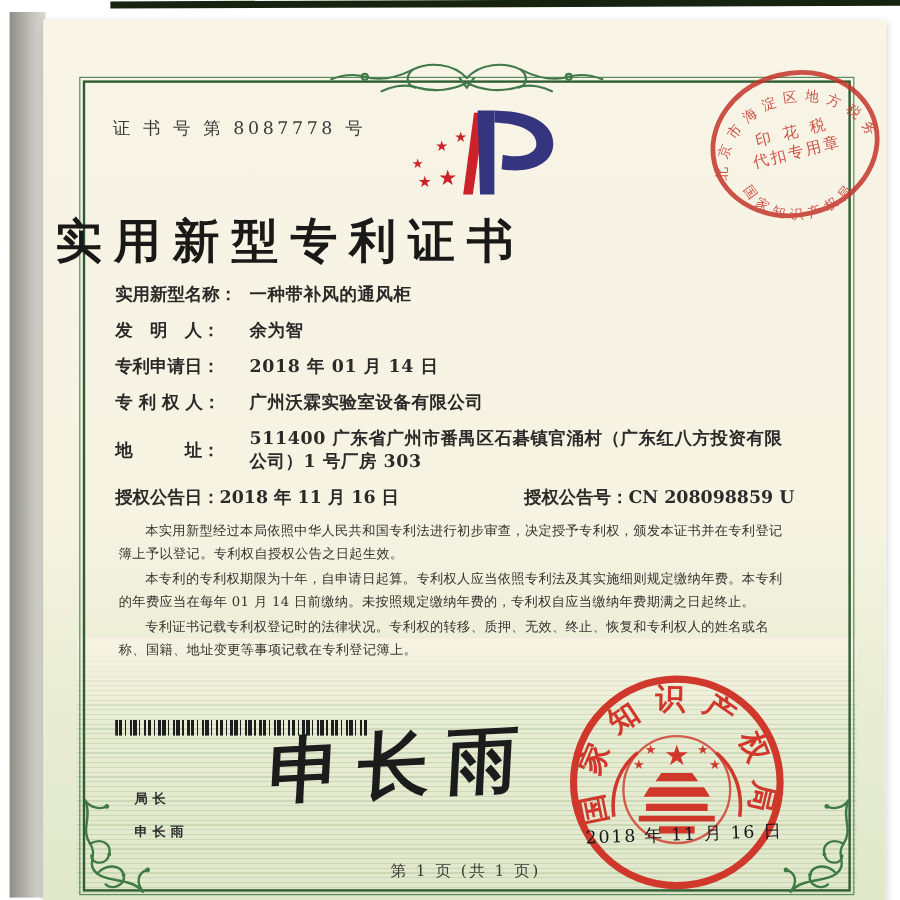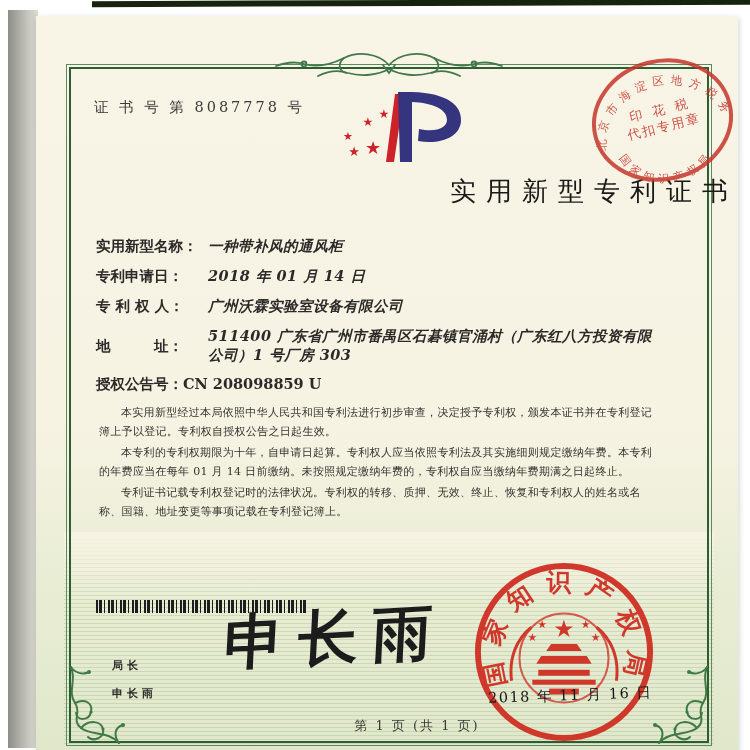--- a/index.html
+++ b/index.html
@@ -26,27 +26,27 @@
 
   .orn-top{position:absolute;left:50%;top:-16px;transform:translateX(-50%);width:230px;height:34px;}
   .orn-corner{position:absolute;width:62px;height:84px;}
   .orn-bl{left:-2px;bottom:-4px;}
   .orn-br{right:-2px;bottom:-4px;transform:scaleX(-1);}
 
   .cert-no{position:absolute;left:58px;top:82px;font-size:14.5px;letter-spacing:3px;color:#3a3a38;}
 
   .logo{position:absolute;left:302px;top:74px;width:132px;height:74px;}
 
-  .title{position:absolute;left:0;top:158px;width:100%;text-align:right;
-         font-size:26px;font-weight:400;letter-spacing:10px;text-indent:10px;color:#191917;}
+  .title{position:absolute;left:0;top:158px;width:100%;text-align:left;
+         font-size:39px;font-weight:700;letter-spacing:10px;text-indent:10px;color:#191917;}
 
   .content{position:absolute;left:60px;top:220px;width:566px;color:#2b2a28;}
   .row{display:flex;font-size:14.5px;line-height:19px;margin-bottom:11px;font-weight:600;align-items:center;}
   .row .lbl{width:112px;flex:none;white-space:pre;}
-  .row .val{flex:1;letter-spacing:0.5px;font-style:italic;}
+  .row .val{flex:1;letter-spacing:0.5px;}
   .grant{display:flex;justify-content:space-between;font-size:14.5px;font-weight:600;margin:1px 0 10px;}
   .paras p{margin:0 3px 3px;font-size:11px;line-height:18.5px;text-indent:2em;
            letter-spacing:0.3px;color:#34332f;}
 
   .barcode{position:absolute;left:60px;top:584px;width:212px;height:13px;
       background:repeating-linear-gradient(90deg,#1d1d1d 0 2px,transparent 2px 3px,#1d1d1d 3px 6px,
                  transparent 6px 8px,#1d1d1d 8px 9px,transparent 9px 12px);}
 
   .director{position:absolute;left:76px;top:612px;font-size:11px;letter-spacing:4px;
             color:#2c2c2a;font-weight:600;line-height:28px;margin-top:24px;}
@@ -54,21 +54,21 @@
              transform:rotate(-3deg) skewX(-6deg);letter-spacing:14px;font-weight:700;}
 
   .seal{position:absolute;left:436px;top:544px;width:184px;height:184px;opacity:0.93;}
   .seal-date{position:absolute;left:452px;top:670px;font-size:14.5px;letter-spacing:1.5px;
              color:#161616;transform:rotate(-2deg);white-space:nowrap;}
 
   .tax-seal{position:absolute;left:552px;top:38px;width:150px;height:136px;
             transform:rotate(-14deg);opacity:0.85;}
 
   .footer{position:absolute;left:30px;top:701px;width:644px;text-align:center;
-          font-size:13px;letter-spacing:2px;color:#3c3b36;padding-left:29px;}
+          font-size:13px;letter-spacing:2px;color:#3c3b36;}
 </style>
 </head>
 <body>
 
 <div class="stage">
   <div class="spine"></div>
   <div class="top-edge"></div>
 
   <div class="paper">
 
@@ -142,33 +142,38 @@
     </svg>
 
     <div class="title">实用新型专利证书</div>
 
     <div class="content">
       <div class="row">
         <span class="lbl">实用新型名称：</span>
         <span class="val">一种带补风的通风柜</span>
       </div>
       <div class="row">
+        <span class="lbl">发　明　人：</span>
+        <span class="val">余为智</span>
+      </div>
+      <div class="row">
         <span class="lbl">专利申请日：</span>
         <span class="val">2018 年 01 月 14 日</span>
       </div>
       <div class="row">
         <span class="lbl">专 利 权 人：</span>
         <span class="val">广州沃霖实验室设备有限公司</span>
       </div>
       <div class="row">
         <span class="lbl">地　　　址：</span>
         <span class="val">511400 广东省广州市番禺区石碁镇官涌村（广东红八方投资有限公司）1 号厂房 303</span>
       </div>
 
       <div class="grant">
+        <span><span>授权公告日：</span><span>2018 年 11 月 16 日</span></span>
         <span><span>授权公告号：</span><span>CN 208098859 U</span></span>
       </div>
 
       <div class="paras">
         <p>本实用新型经过本局依照中华人民共和国专利法进行初步审查，决定授予专利权，颁发本证书并在专利登记簿上予以登记。专利权自授权公告之日起生效。</p>
         <p>本专利的专利权期限为十年，自申请日起算。专利权人应当依照专利法及其实施细则规定缴纳年费。本专利的年费应当在每年 01 月 14 日前缴纳。未按照规定缴纳年费的，专利权自应当缴纳年费期满之日起终止。</p>
         <p>专利证书记载专利权登记时的法律状况。专利权的转移、质押、无效、终止、恢复和专利权人的姓名或名称、国籍、地址变更等事项记载在专利登记簿上。</p>
       </div>
     </div>
 

